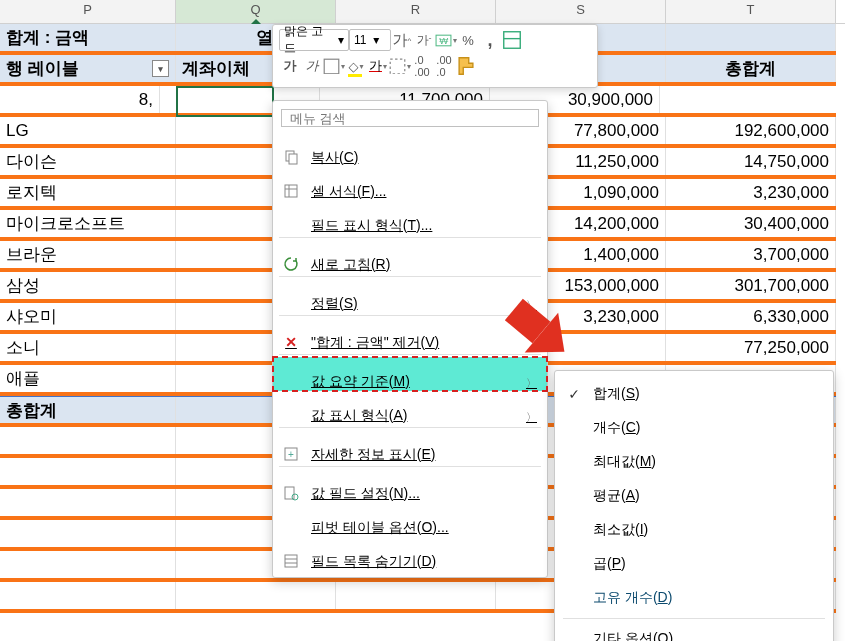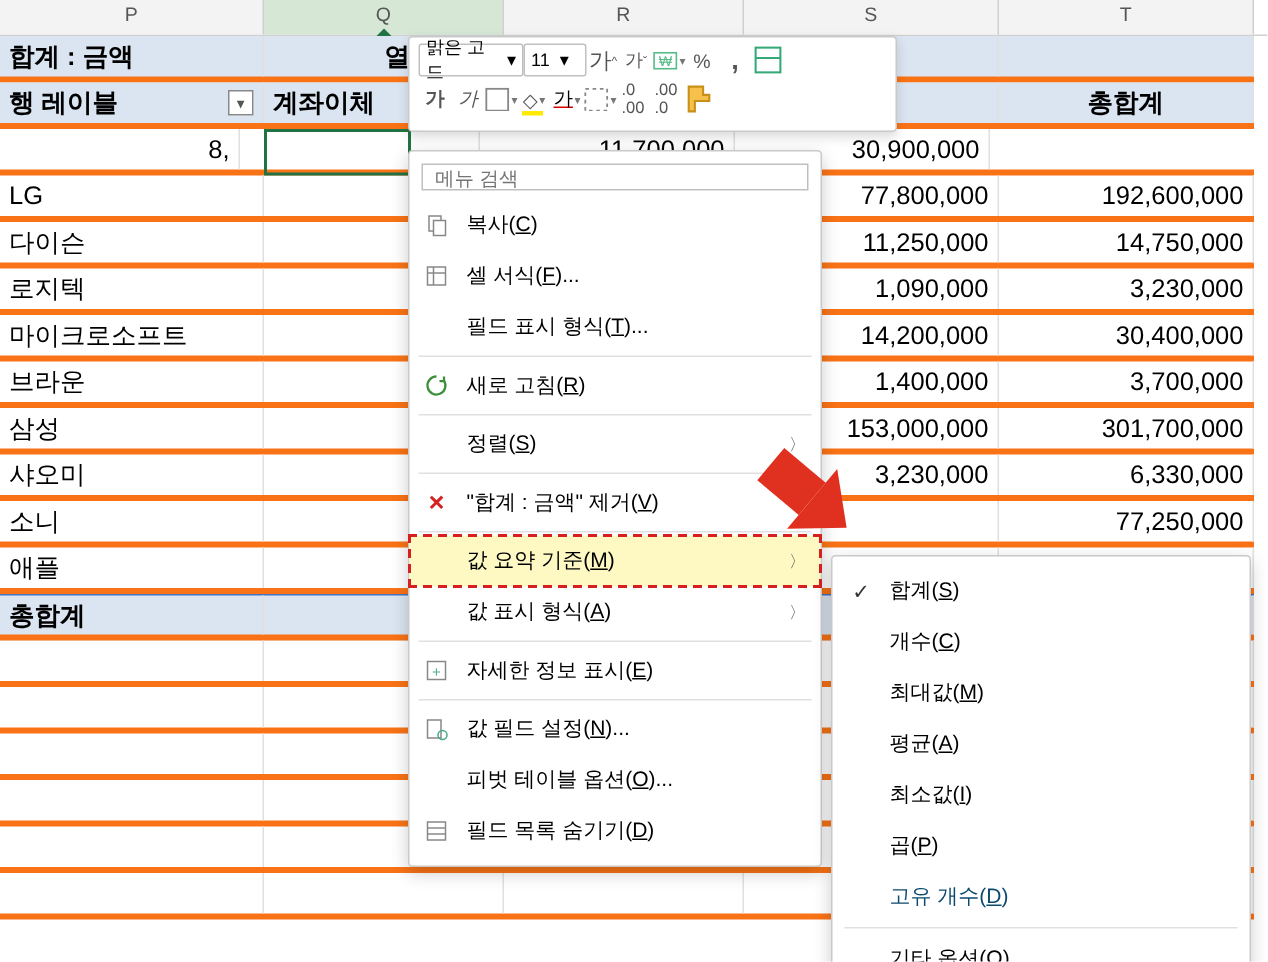--- a/index.html
+++ b/index.html
@@ -40,27 +40,27 @@
   .tbbtn.drop::after { content:"▾"; font-size:8px; margin-left:1px; color:#777;}
   .bold { font-weight:bold; }
   .italic { font-style:italic; }
   .underlineA { text-decoration: underline; text-decoration-color:#d00;}
   .clrline { display:inline-block; width:14px; border-bottom:3px solid #ffeb00;}
 
   
   .ctxmenu { position:absolute; top:100px; left:272px; width:276px; background:#fff; border:1px solid #c9c9c9; box-shadow:0 4px 12px rgba(0,0,0,.2); border-radius:3px; z-index:6; font-size:14px; padding:4px 0 6px;}
   .search { margin:4px 8px 6px; }
   .search input { width:100%; height:18px; border:1px solid #c0c0c0; padding:0 8px; font-size:13px; color:#888;}
-  .mitem { display:flex; align-items:center; height:34px; padding:0 10px 0 8px; gap:10px; }
+  .mitem { display:flex; align-items:flex-end; height:34px; padding:0 10px 0 8px; gap:10px;text-decoration:underline; }
   .micon { width:20px; height:20px; display:inline-flex; align-items:center; justify-content:center; color:#666; font-size:14px;}
   .micon svg { width:16px;height:16px; }
   .mtext { flex:1; }
   .marrow { font-size:11px; color:#666; }
   .msep { height:1px; background:#e0e0e0; margin:2px 6px;}
-  .mitem.highlight { background:#fef9c3; outline:2px dashed #d62020; outline-offset:-1px;}
+  .mitem.highlight { background:#5eead4; outline:2px dashed #d62020; outline-offset:-1px;}
   .redX { color:#d62020; font-weight:bold;}
 
   
   .submenu { position:absolute; top:370px; left:554px; width:280px; background:#fff; border:1px solid #c9c9c9; box-shadow:0 4px 12px rgba(0,0,0,.2); border-radius:3px; z-index:7; font-size:14px; padding:6px 0;}
   .sitem { display:flex; align-items:center; height:34px; padding:0 14px 0 10px; gap:10px;}
   .scheck { width:18px; text-align:center; color:#333;}
   .sitem.disabled { color:#0c4a6e; }
   .ssep { height:1px; background:#e0e0e0; margin:3px 8px;}
 
   

